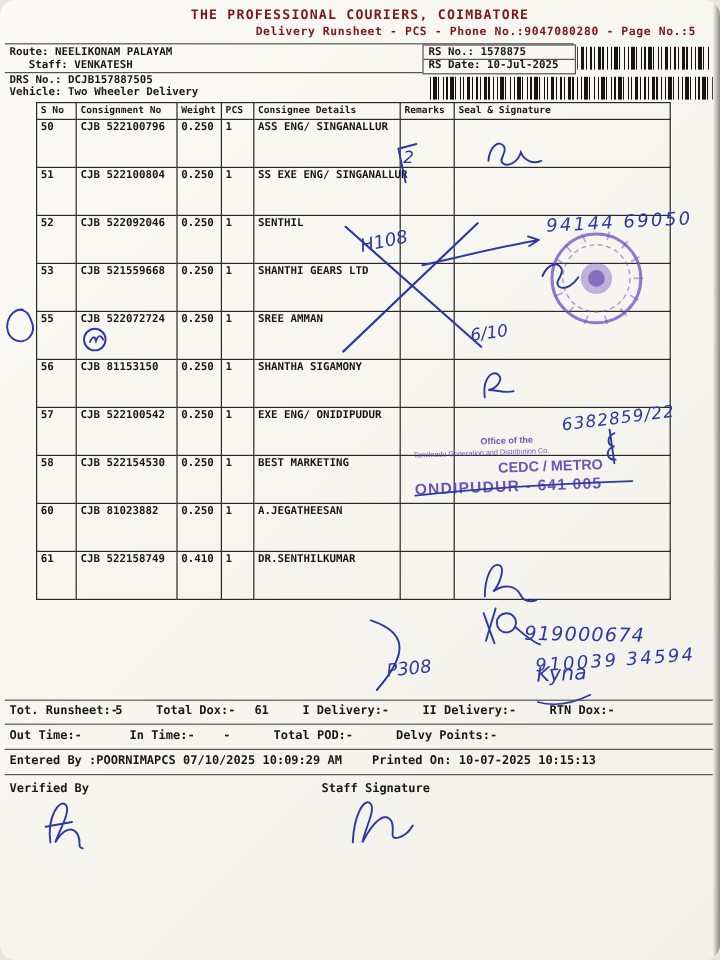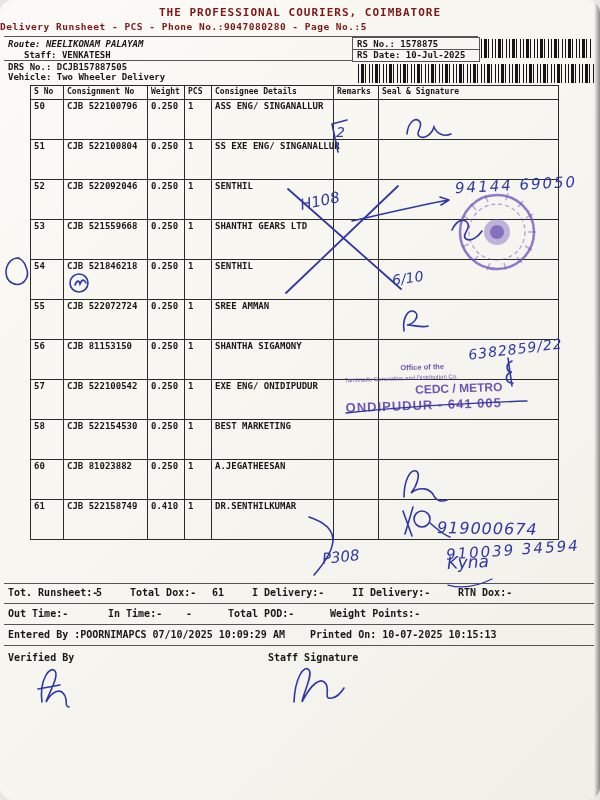--- a/index.html
+++ b/index.html
@@ -8,21 +8,21 @@
     background:linear-gradient(135deg,#fbfaf6 0%,#f6f4ee 60%,#f1efe8 100%);
     overflow:hidden;
     font-family:"DejaVu Sans Mono", monospace;
     color:#171717;
     border-radius:13px;
   }
   .edge-right { position:absolute; right:0; top:0; width:6px; height:800px;
     background:linear-gradient(90deg, rgba(0,0,0,0), rgba(50,50,50,.55)); }
   .title { position:absolute; top:6px; left:0; width:600px; text-align:center;
     font-size:11px; font-weight:bold; letter-spacing:1px; color:#7d1616; }
-  .subtitle { position:absolute; top:21px; left:0; width:580px; text-align:left;
+  .subtitle { position:absolute; top:21px; left:0; width:580px; text-align:right;
     font-size:9.5px; font-weight:bold; letter-spacing:.5px; color:#7d1616; }
   .lbl { position:absolute; font-size:9px; font-weight:bold; white-space:nowrap; }
   .hline { position:absolute; border-top:1px solid #555; height:0; }
   .rsbox { position:absolute; left:352px; top:37px; width:126px; height:23px;
     border:1px solid #555; }
   .rsbox .mid { position:absolute; left:0; top:11px; width:100%; border-top:1px solid #555; }
   .barcode { position:absolute; background:
     repeating-linear-gradient(90deg,#141414 0px,#141414 1px,transparent 1px,transparent 3px,
       #141414 3px,#141414 6px,transparent 6px,transparent 7px,
       #141414 7px,#141414 8px,transparent 8px,transparent 11px,
@@ -48,21 +48,21 @@
 </style>
 </head>
 <body>
 
 <div class="page">
 
   <div class="title">THE PROFESSIONAL COURIERS, COIMBATORE</div>
   <div class="subtitle">Delivery Runsheet - PCS - Phone No.:9047080280 - Page No.:5</div>
 
   <div class="hline" style="left:4px; top:36px; width:474px;"></div>
-  <div class="lbl" style="left:8px; top:39px;font-style:italic;">Route: NEELIKONAM PALAYAM</div>
+  <div class="lbl" style="left:8px; top:39px;">Route: NEELIKONAM PALAYAM</div>
   <div class="lbl" style="left:24px; top:50px;">Staff: VENKATESH</div>
   <div class="hline" style="left:4px; top:60px; width:348px;"></div>
   <div class="rsbox">
     <div class="mid"></div>
     <div class="lbl" style="left:4px; top:1px;">RS No.: 1578875</div>
     <div class="lbl" style="left:4px; top:12px;">RS Date: 10-Jul-2025</div>
   </div>
   <div class="lbl" style="left:8px; top:62px;">DRS No.: DCJB157887505</div>
   <div class="lbl" style="left:8px; top:72px;">Vehicle: Two Wheeler Delivery</div>
   <div class="barcode" style="left:481px; top:39px; width:112px; height:19px;"></div>
@@ -116,29 +116,20 @@
         <td>SENTHIL</td>
         <td></td>
         <td></td>
       </tr>
       <tr>
         <td>53</td>
         <td>CJB 521559668</td>
         <td>0.250</td>
         <td>1</td>
         <td>SHANTHI GEARS LTD</td>
-        <td></td>
-        <td></td>
-      </tr>
-      <tr>
-        <td>54</td>
-        <td>CJB 521846218</td>
-        <td>0.250</td>
-        <td>1</td>
-        <td>SENTHIL</td>
         <td></td>
         <td></td>
       </tr>
       <tr>
         <td>55</td>
         <td>CJB 522072724</td>
         <td>0.250</td>
         <td>1</td>
         <td>SREE AMMAN</td>
         <td></td>
@@ -198,21 +189,21 @@
   <div class="footer-text" style="left:130px; top:587px;">Total Dox:-</div>
   <div class="footer-text" style="left:212px; top:587px;">61</div>
   <div class="footer-text" style="left:252px; top:587px;">I Delivery:-</div>
   <div class="footer-text" style="left:352px; top:587px;">II Delivery:-</div>
   <div class="footer-text" style="left:458px; top:587px;">RTN Dox:-</div>
   <div class="hline" style="left:4px; top:603px; width:590px;"></div>
   <div class="footer-text" style="left:8px;   top:608px;">Out Time:-</div>
   <div class="footer-text" style="left:108px; top:608px;">In Time:-</div>
   <div class="footer-text" style="left:186px; top:608px;">-</div>
   <div class="footer-text" style="left:228px; top:608px;">Total POD:-</div>
-  <div class="footer-text" style="left:330px; top:608px;">Weight Points:-</div>
+  <div class="footer-text" style="left:330px; top:608px;">Delvy Points:-</div>
   <div class="hline" style="left:4px; top:624px; width:590px;"></div>
   <div class="footer-text" style="left:8px;   top:629px;">Entered By :POORNIMAPCS 07/10/2025 10:09:29 AM</div>
   <div class="footer-text" style="left:310px; top:629px;">Printed On: 10-07-2025 10:15:13</div>
   <div class="hline" style="left:4px; top:645px; width:590px;"></div>
   <div class="footer-text" style="left:8px;   top:652px;">Verified By</div>
   <div class="footer-text" style="left:268px; top:652px;">Staff Signature</div>
 
   <div class="hand" style="left:336px; top:124px; font-size:14px;">2</div>
   <div class="hand" style="left:300px; top:192px; font-size:15px; transform:rotate(-12deg);">H108</div>
   <div class="hand" style="left:455px; top:176px; font-size:15px; letter-spacing:2px; transform:rotate(-3deg);">94144 69050</div>

